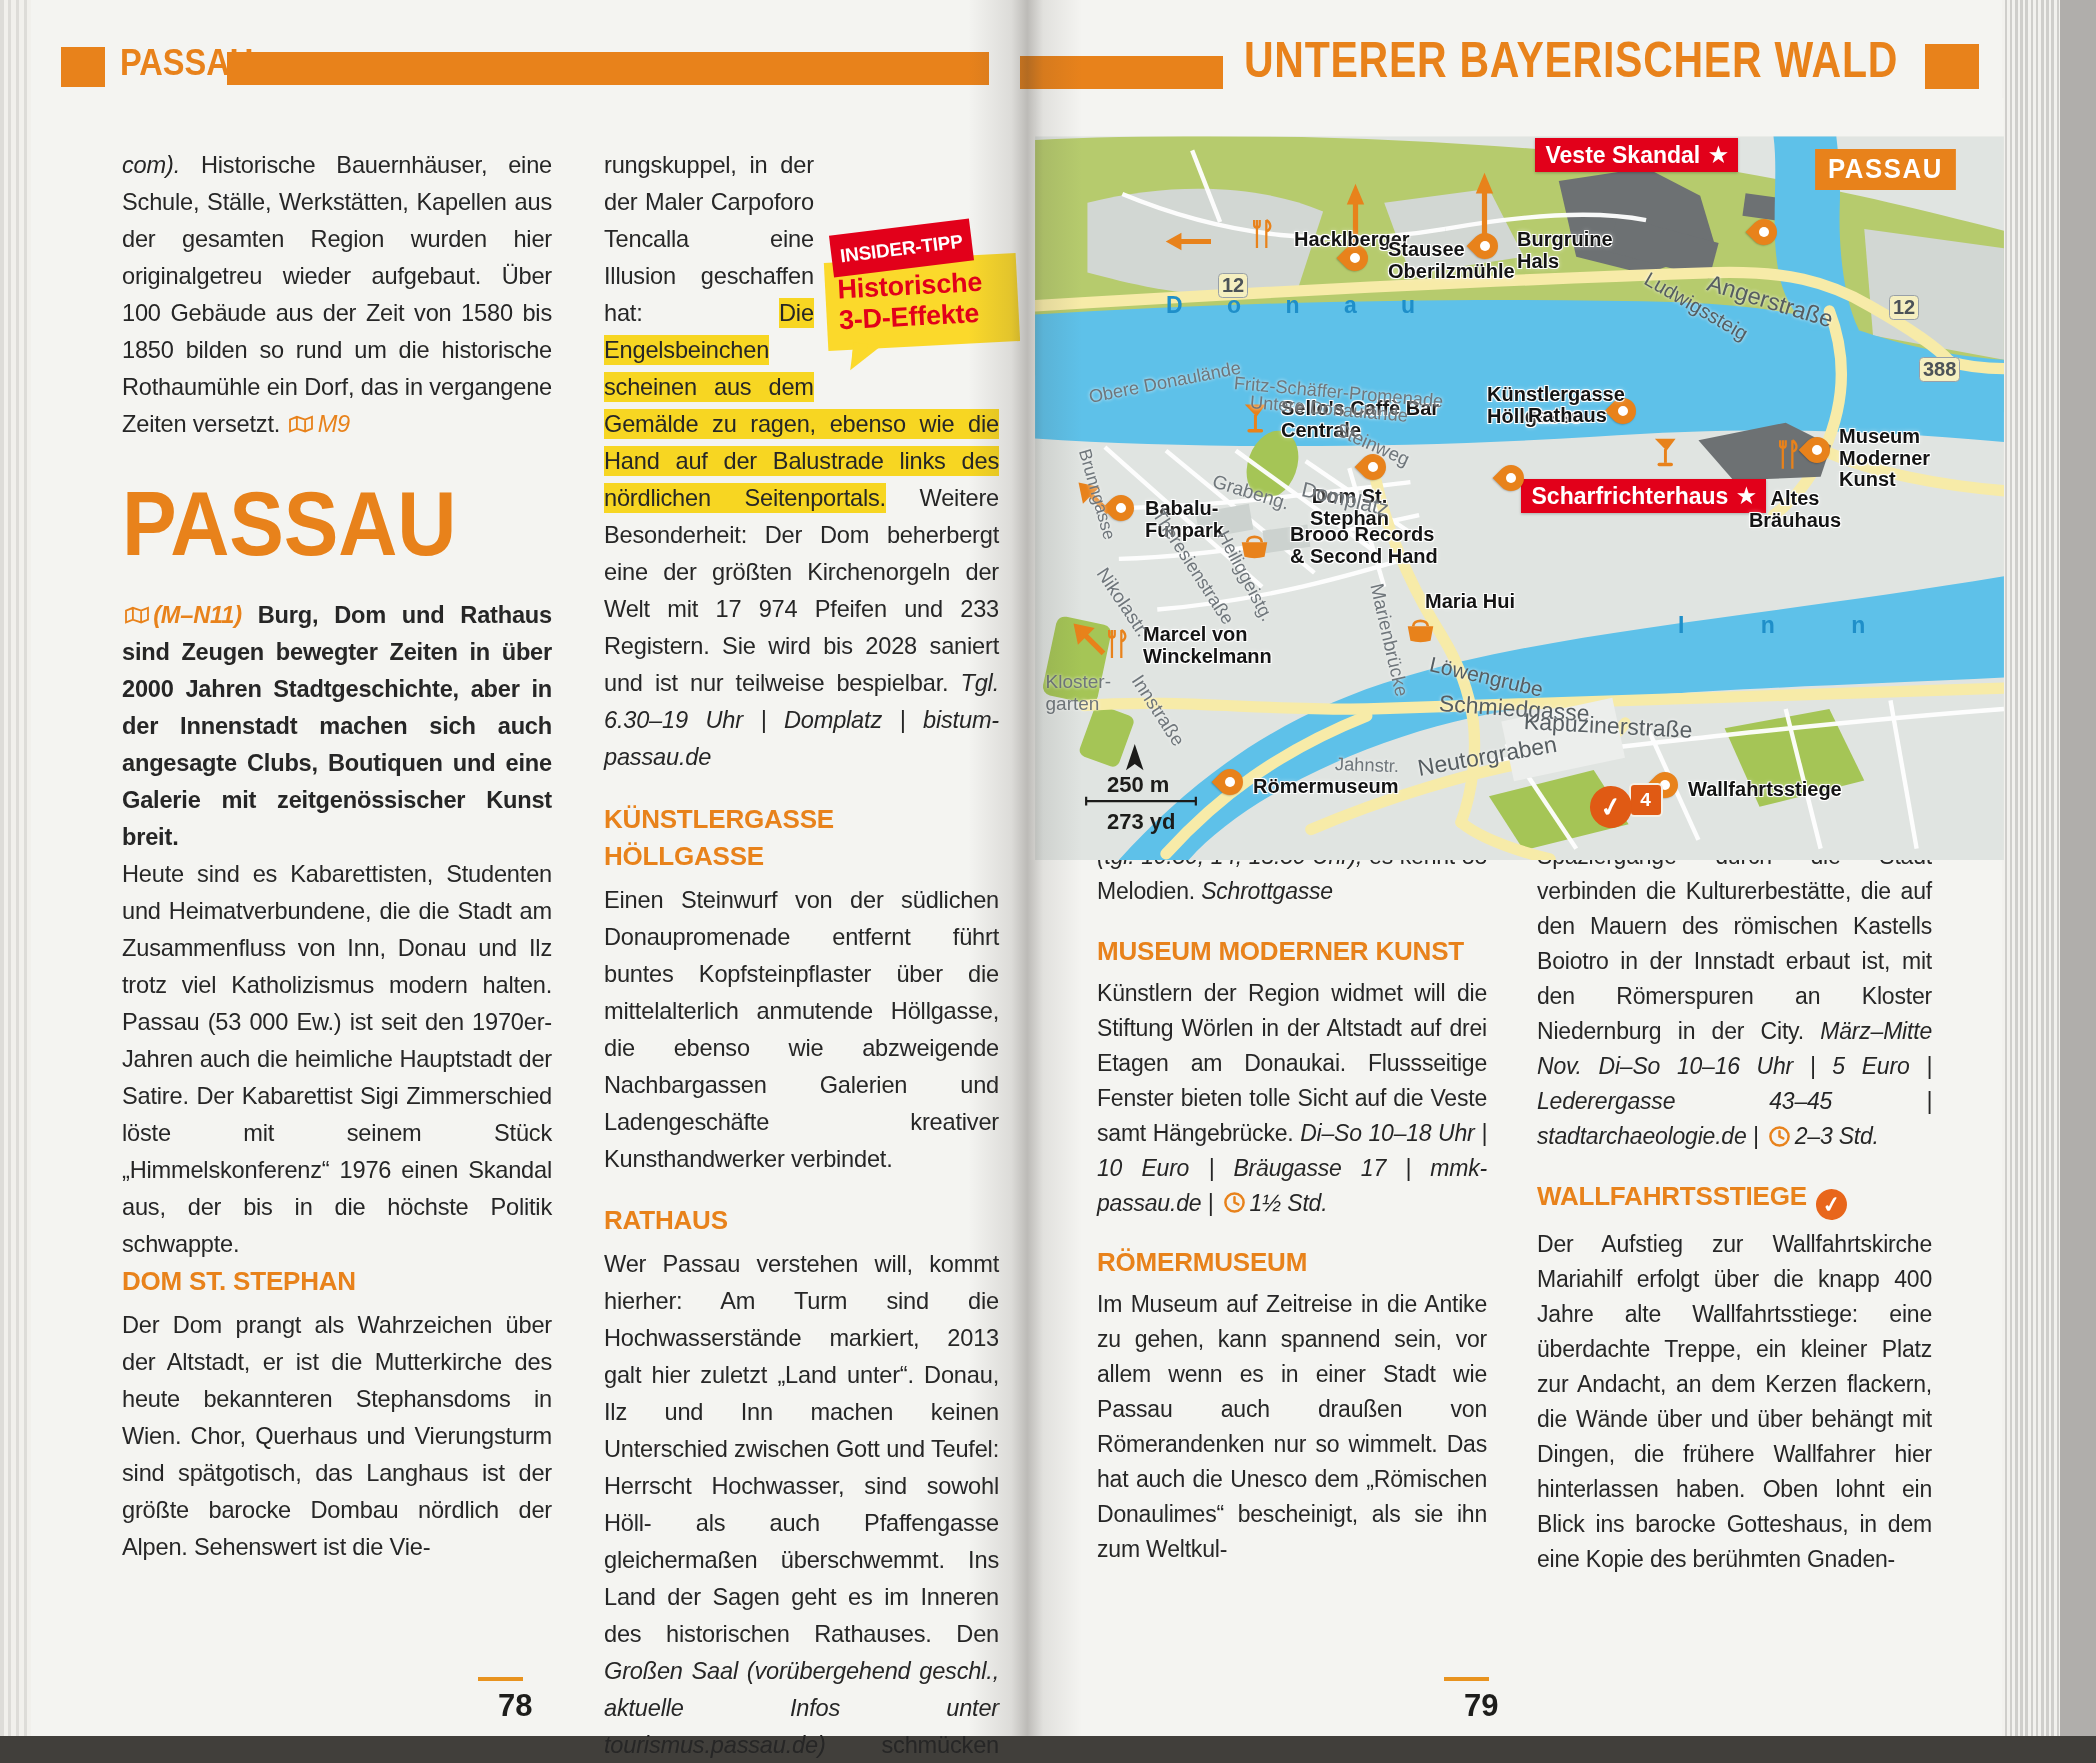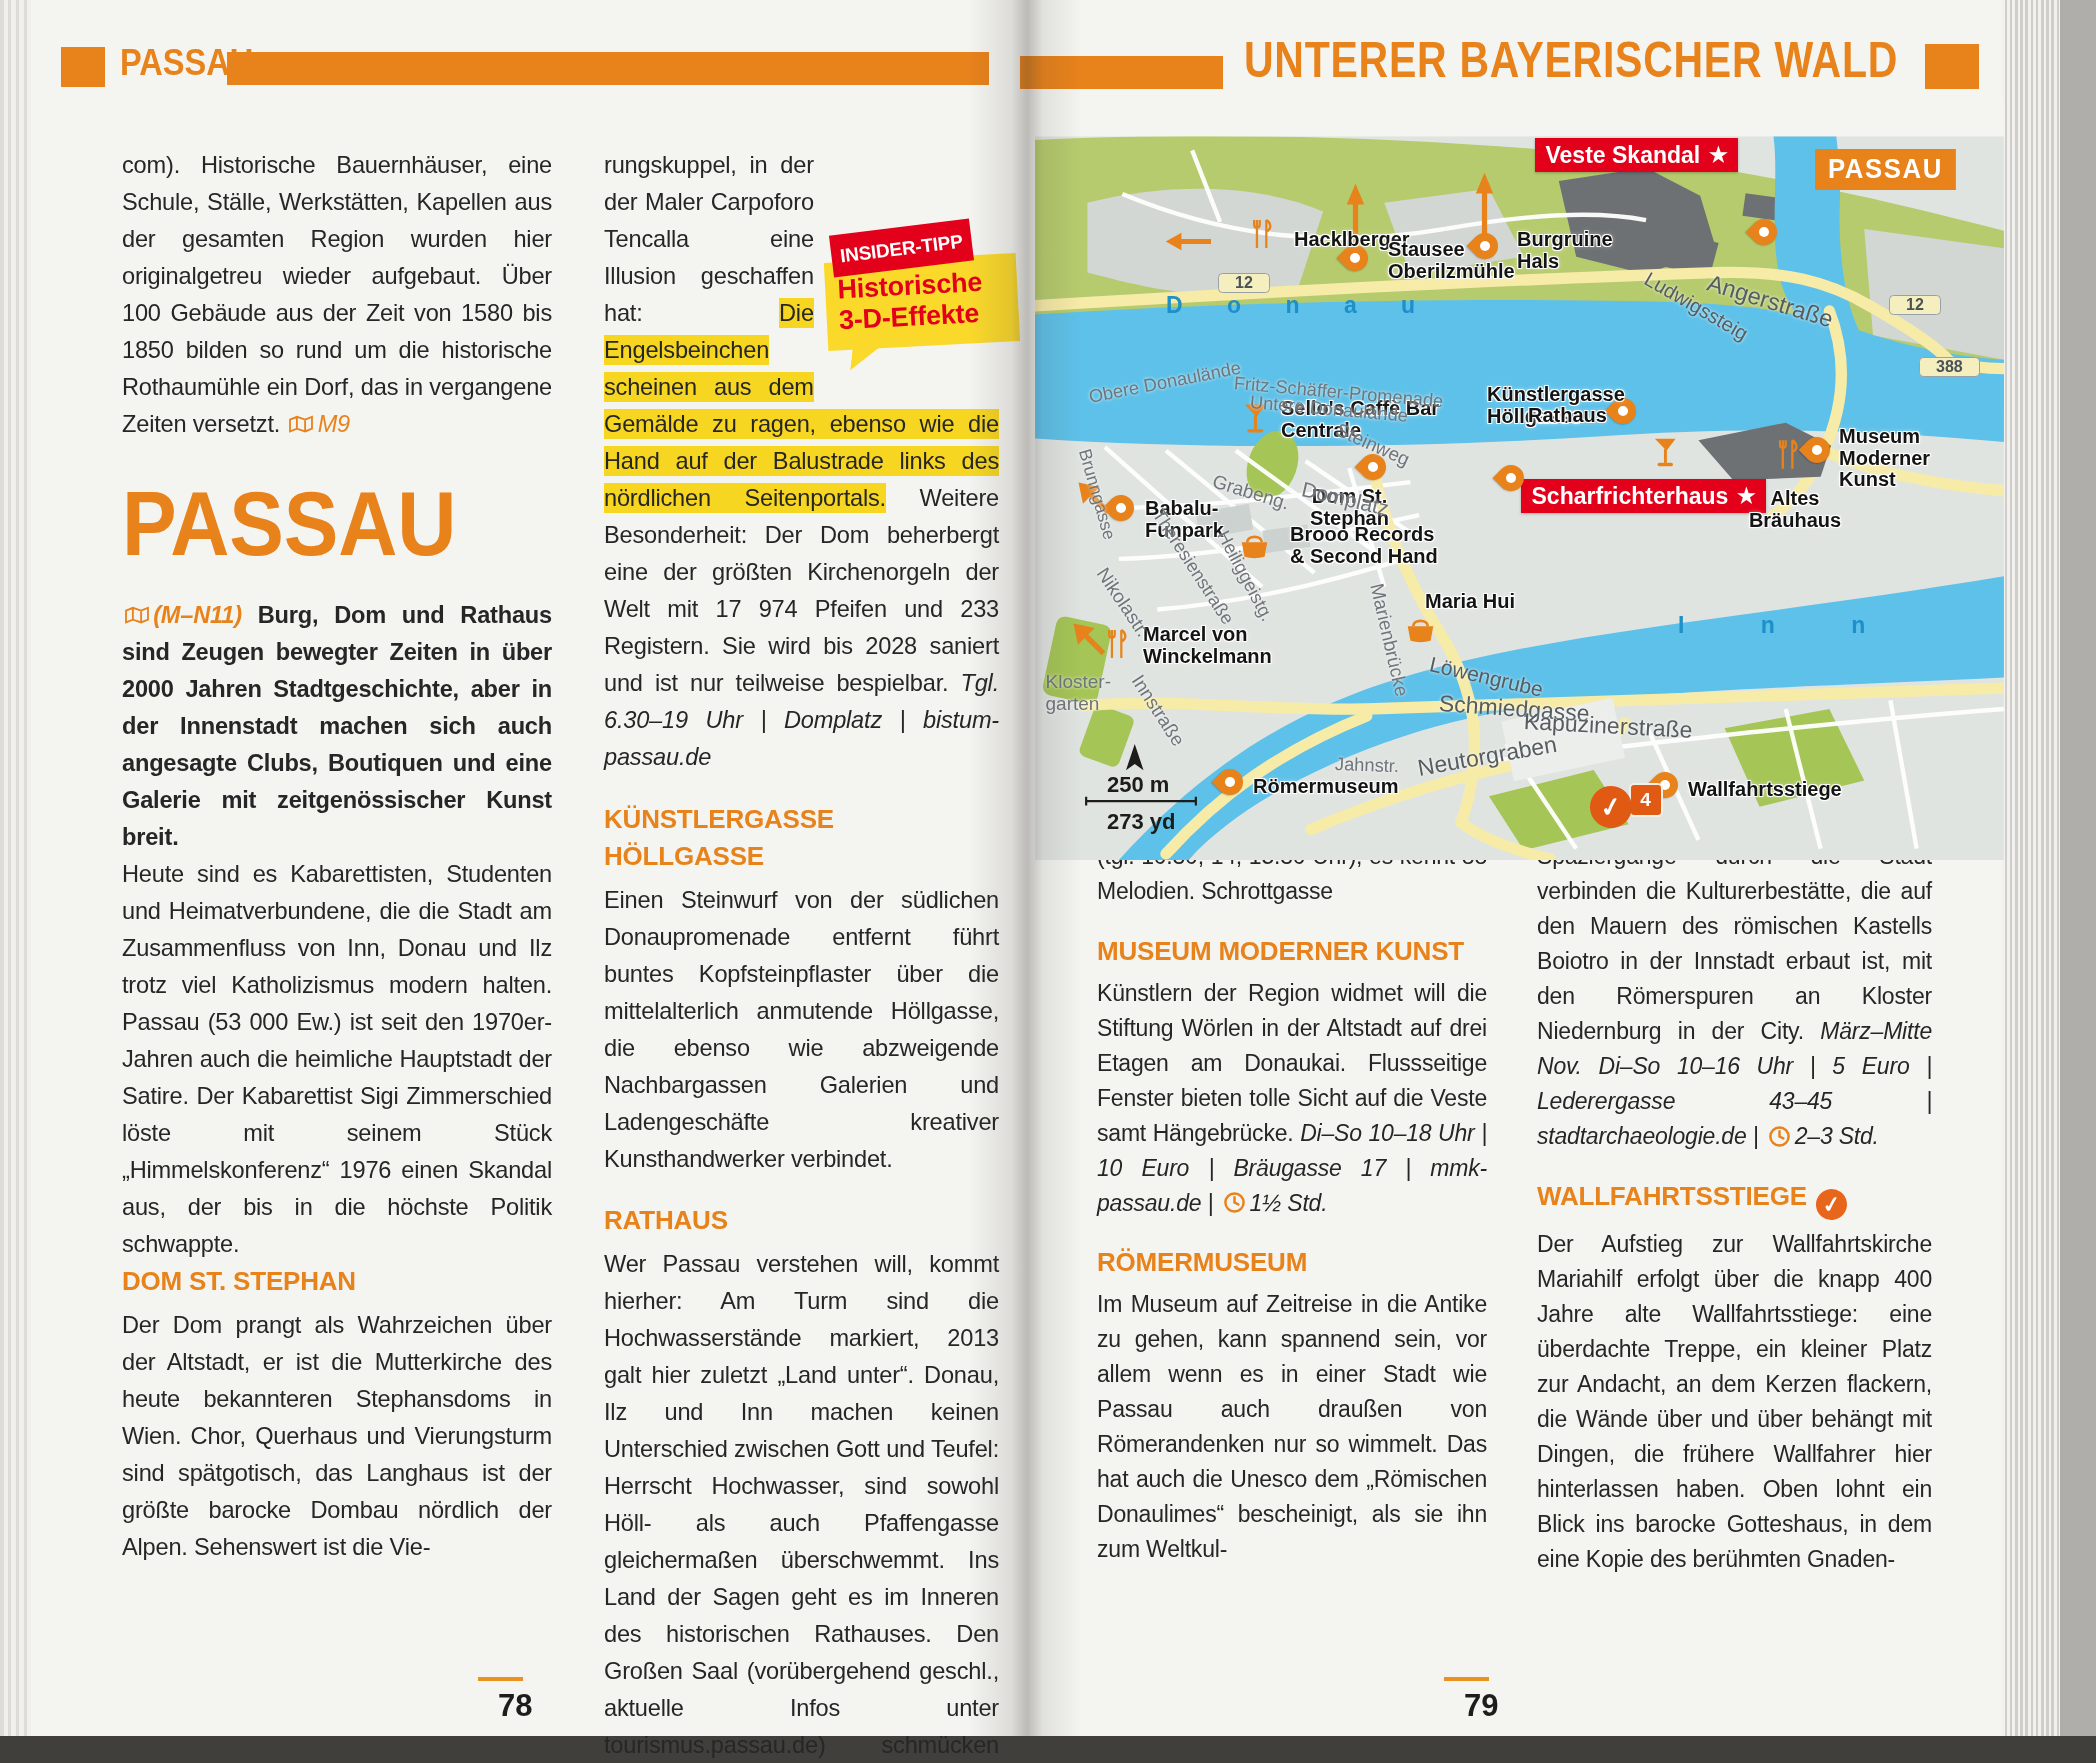--- a/index.html
+++ b/index.html
@@ -17,21 +17,21 @@
   .hdr-square{position:absolute;background:#e8821b;}
   .hdr-bar{position:absolute;background:#e8821b;}
   .hdr-label{position:absolute;color:#e8821b;font-weight:bold;white-space:nowrap;transform-origin:left center;}
 
   
   .body-col{position:absolute;font-size:23.6px;line-height:37px;color:#262626;text-align:justify;letter-spacing:-0.2px;}
   .para{margin:0;}
   .subhead{color:#e8821b;font-weight:bold;font-size:26px;margin:24.5px 0 7px;text-align:left;}
   .box-head{background:#e8821b;color:#fff;font-weight:bold;font-size:27px;height:52px;line-height:52px;padding-left:19px;margin:31px 0 14px;letter-spacing:0.4px;}
   .city-title{color:#e8821b;font-weight:bold;font-size:91px;line-height:1;transform:scaleX(.9);transform-origin:left;white-space:nowrap;margin:35px 0 26px;}
-  .italic{margin-top:37px;}
+  .italic{font-style:italic;margin-top:37px;}
   .bold{font-weight:bold;margin-top:28px;}
   .orange-it{color:#e8821b;font-style:italic;}
   .info{font-style:italic;}
   mark{background:#f7d622;color:inherit;padding:1.7px 0;-webkit-box-decoration-break:clone;box-decoration-break:clone;}
   .mapicon{display:inline-block;vertical-align:-1.7px;margin:0 3.5px 0 1.7px;}
   .clock{display:inline-block;vertical-align:-3.5px;margin:0 3.5px;}
   .check-head{display:inline-flex;width:31px;height:31px;border-radius:50%;background:#e8661b;color:#fff;font-size:22px;font-weight:bold;align-items:center;justify-content:center;margin-left:8.7px;vertical-align:-7px;transform:rotate(-8deg);}
 
   
   .insider-float{float:right;width:173px;height:164px;margin:80px 0 8.7px 12.2px;position:relative;}
@@ -49,21 +49,21 @@
   #map svg.bg{position:absolute;left:0;top:0;}
   .poi{position:absolute;font-weight:bold;font-size:20px;line-height:1.08;color:#141414;text-shadow:-0.9px -0.9px 0 rgba(255,255,255,.95),0.9px -0.9px 0 rgba(255,255,255,.95),-0.9px 0.9px 0 rgba(255,255,255,.95),0.9px 0.9px 0 rgba(255,255,255,.95),0 0 5.2px rgba(255,255,255,.8);}
   .street{position:absolute;font-size:18.3px;color:#6f767b;white-space:nowrap;transform-origin:left center;text-shadow:0 0 3.5px rgba(255,255,255,.9);}
   .street.dark{color:#565d61;font-size:23px;}
   .river{position:absolute;color:#1f8fc9;font-size:23px;font-weight:bold;white-space:nowrap;}
   .pin{position:absolute;width:26px;height:26px;background:#e8821b;border-radius:50% 50% 50% 0;transform:rotate(45deg);box-shadow:0 0.9px 1.7px rgba(0,0,0,.25);}
   .pin:after{content:"";position:absolute;left:7.9px;top:7.9px;width:10.5px;height:10.5px;background:#fff;border-radius:50%;}
   .redbox{position:absolute;background:#e2001a;color:#fff;font-weight:bold;font-size:23px;padding:3.5px 10.5px;display:inline-flex;gap:8.7px;align-items:center;white-space:nowrap;box-shadow:0 0.9px 2.6px rgba(0,0,0,.25);}
   .redbox .star{font-size:21px;}
   .citybadge{position:absolute;background:#e8821b;color:#fff;font-weight:bold;font-size:28px;letter-spacing:1.7px;padding:4.4px 14px;transform:scaleX(.92);}
-  .sign{position:absolute;background:#f5efc0;border:1.7px solid #98a0a8;border-radius:4.4px;padding:0 16px;font-weight:bold;font-size:16px;color:#4c5358;}
+  .sign{position:absolute;background:#f5efc0;border:1.7px solid #98a0a8;border-radius:4.4px;padding:0 3px;font-weight:bold;font-size:20px;color:#4c5358;}
   .micon{position:absolute;}
   .stopbadge{position:absolute;display:flex;align-items:flex-start;}
   .sb-check{width:42px;height:42px;border-radius:50%;background:#e05a14;color:#fff;font-size:26px;font-weight:bold;display:flex;align-items:center;justify-content:center;transform:rotate(-10deg);}
   .sb-num{width:30px;height:30px;border-radius:5.2px;background:#e05a14;color:#fff;font-size:19px;font-weight:bold;display:flex;align-items:center;justify-content:center;margin:-3.5px 0 0 -3.5px;border:2.6px solid #f4f0e6;}
   .scale-txt{position:absolute;font-weight:bold;font-size:22px;color:#1c1c1a;}
   .two-line{white-space:normal;}
   .center{text-align:center;}
 </style>
 </head>
 <body>

